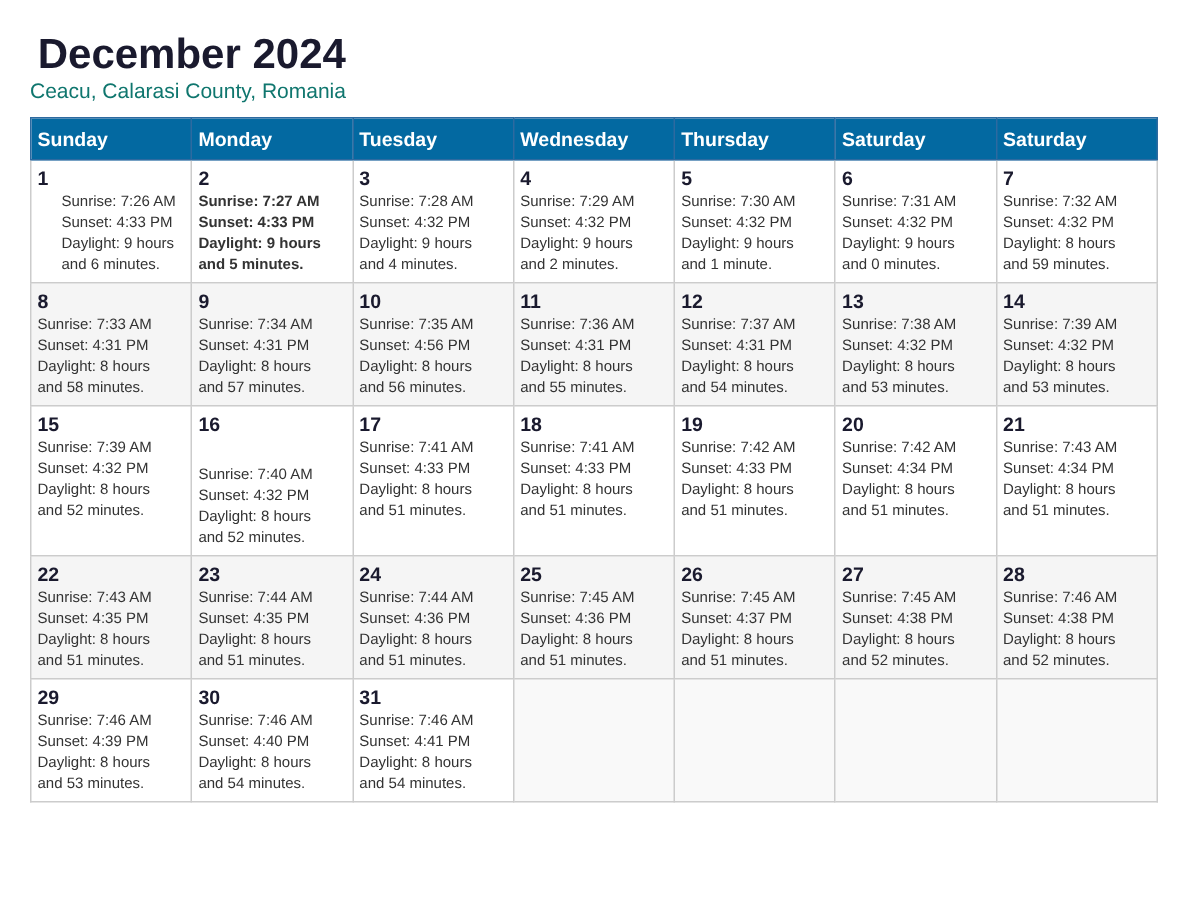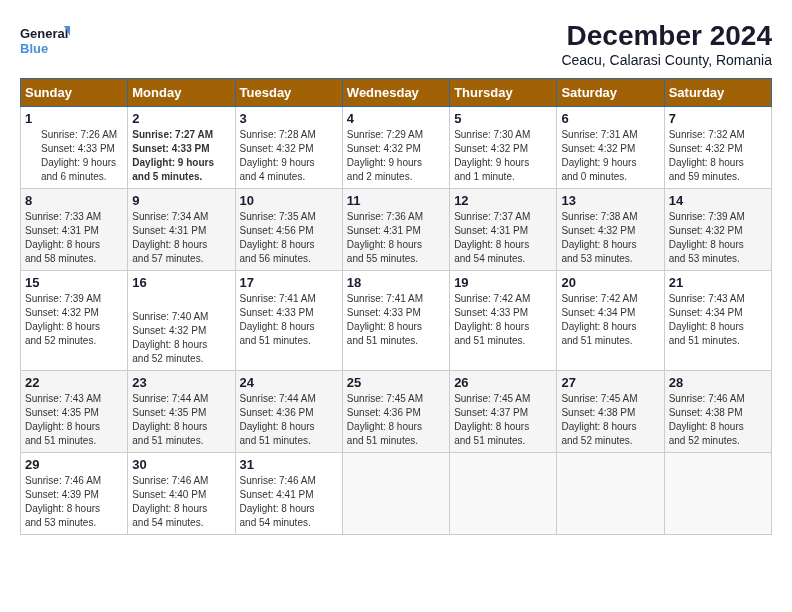--- a/index.html
+++ b/index.html
@@ -24,29 +24,29 @@
     .title-section {
       text-align: right;
     }
     .month-title {
       font-size: 28px;
       font-weight: bold;
       color: #1a1a2e;
     }
     .subtitle {
       font-size: 14px;
-      color: #0f172a;
+      color: #0f766e;
     }
     .calendar {
       width: 100%;
       border-collapse: collapse;
       font-size: 11px;
     }
     .calendar th {
-      background-color: #a16207;
+      background-color: #0369a1;
       color: white;
       padding: 6px 4px;
       text-align: left;
       font-size: 13px;
       font-weight: bold;
       border: 1px solid #2d6aa0;
     }
     .calendar td {
       border: 1px solid #ccc;
       vertical-align: top;
@@ -71,27 +71,20 @@
       line-height: 1.4;
     }
     .empty-cell {
       background: #f9f9f9 !important;
     }
   </style>
 </head>
 <body>
 
 <div class="header-section">
-  <div class="logo">
-  <svg width="50" height="45" viewBox="0 0 50 45">
-    <text x="0" y="18" font-size="13" font-weight="bold" fill="#1a1a2e" font-family="Arial">General</text>
-    <text x="0" y="33" font-size="13" font-weight="bold" fill="#4a90d9" font-family="Arial">Blue</text>
-    <polygon points="44,6 50,6 50,16" fill="#4a90d9"></polygon>
-  </svg>
-</div>
   <div class="title-section">
     <div class="month-title">December 2024</div>
     <div class="subtitle">Ceacu, Calarasi County, Romania</div>
   </div>
 </div>
 
 <table class="calendar">
   <thead>
     <tr>
     <th>Sunday</th>

